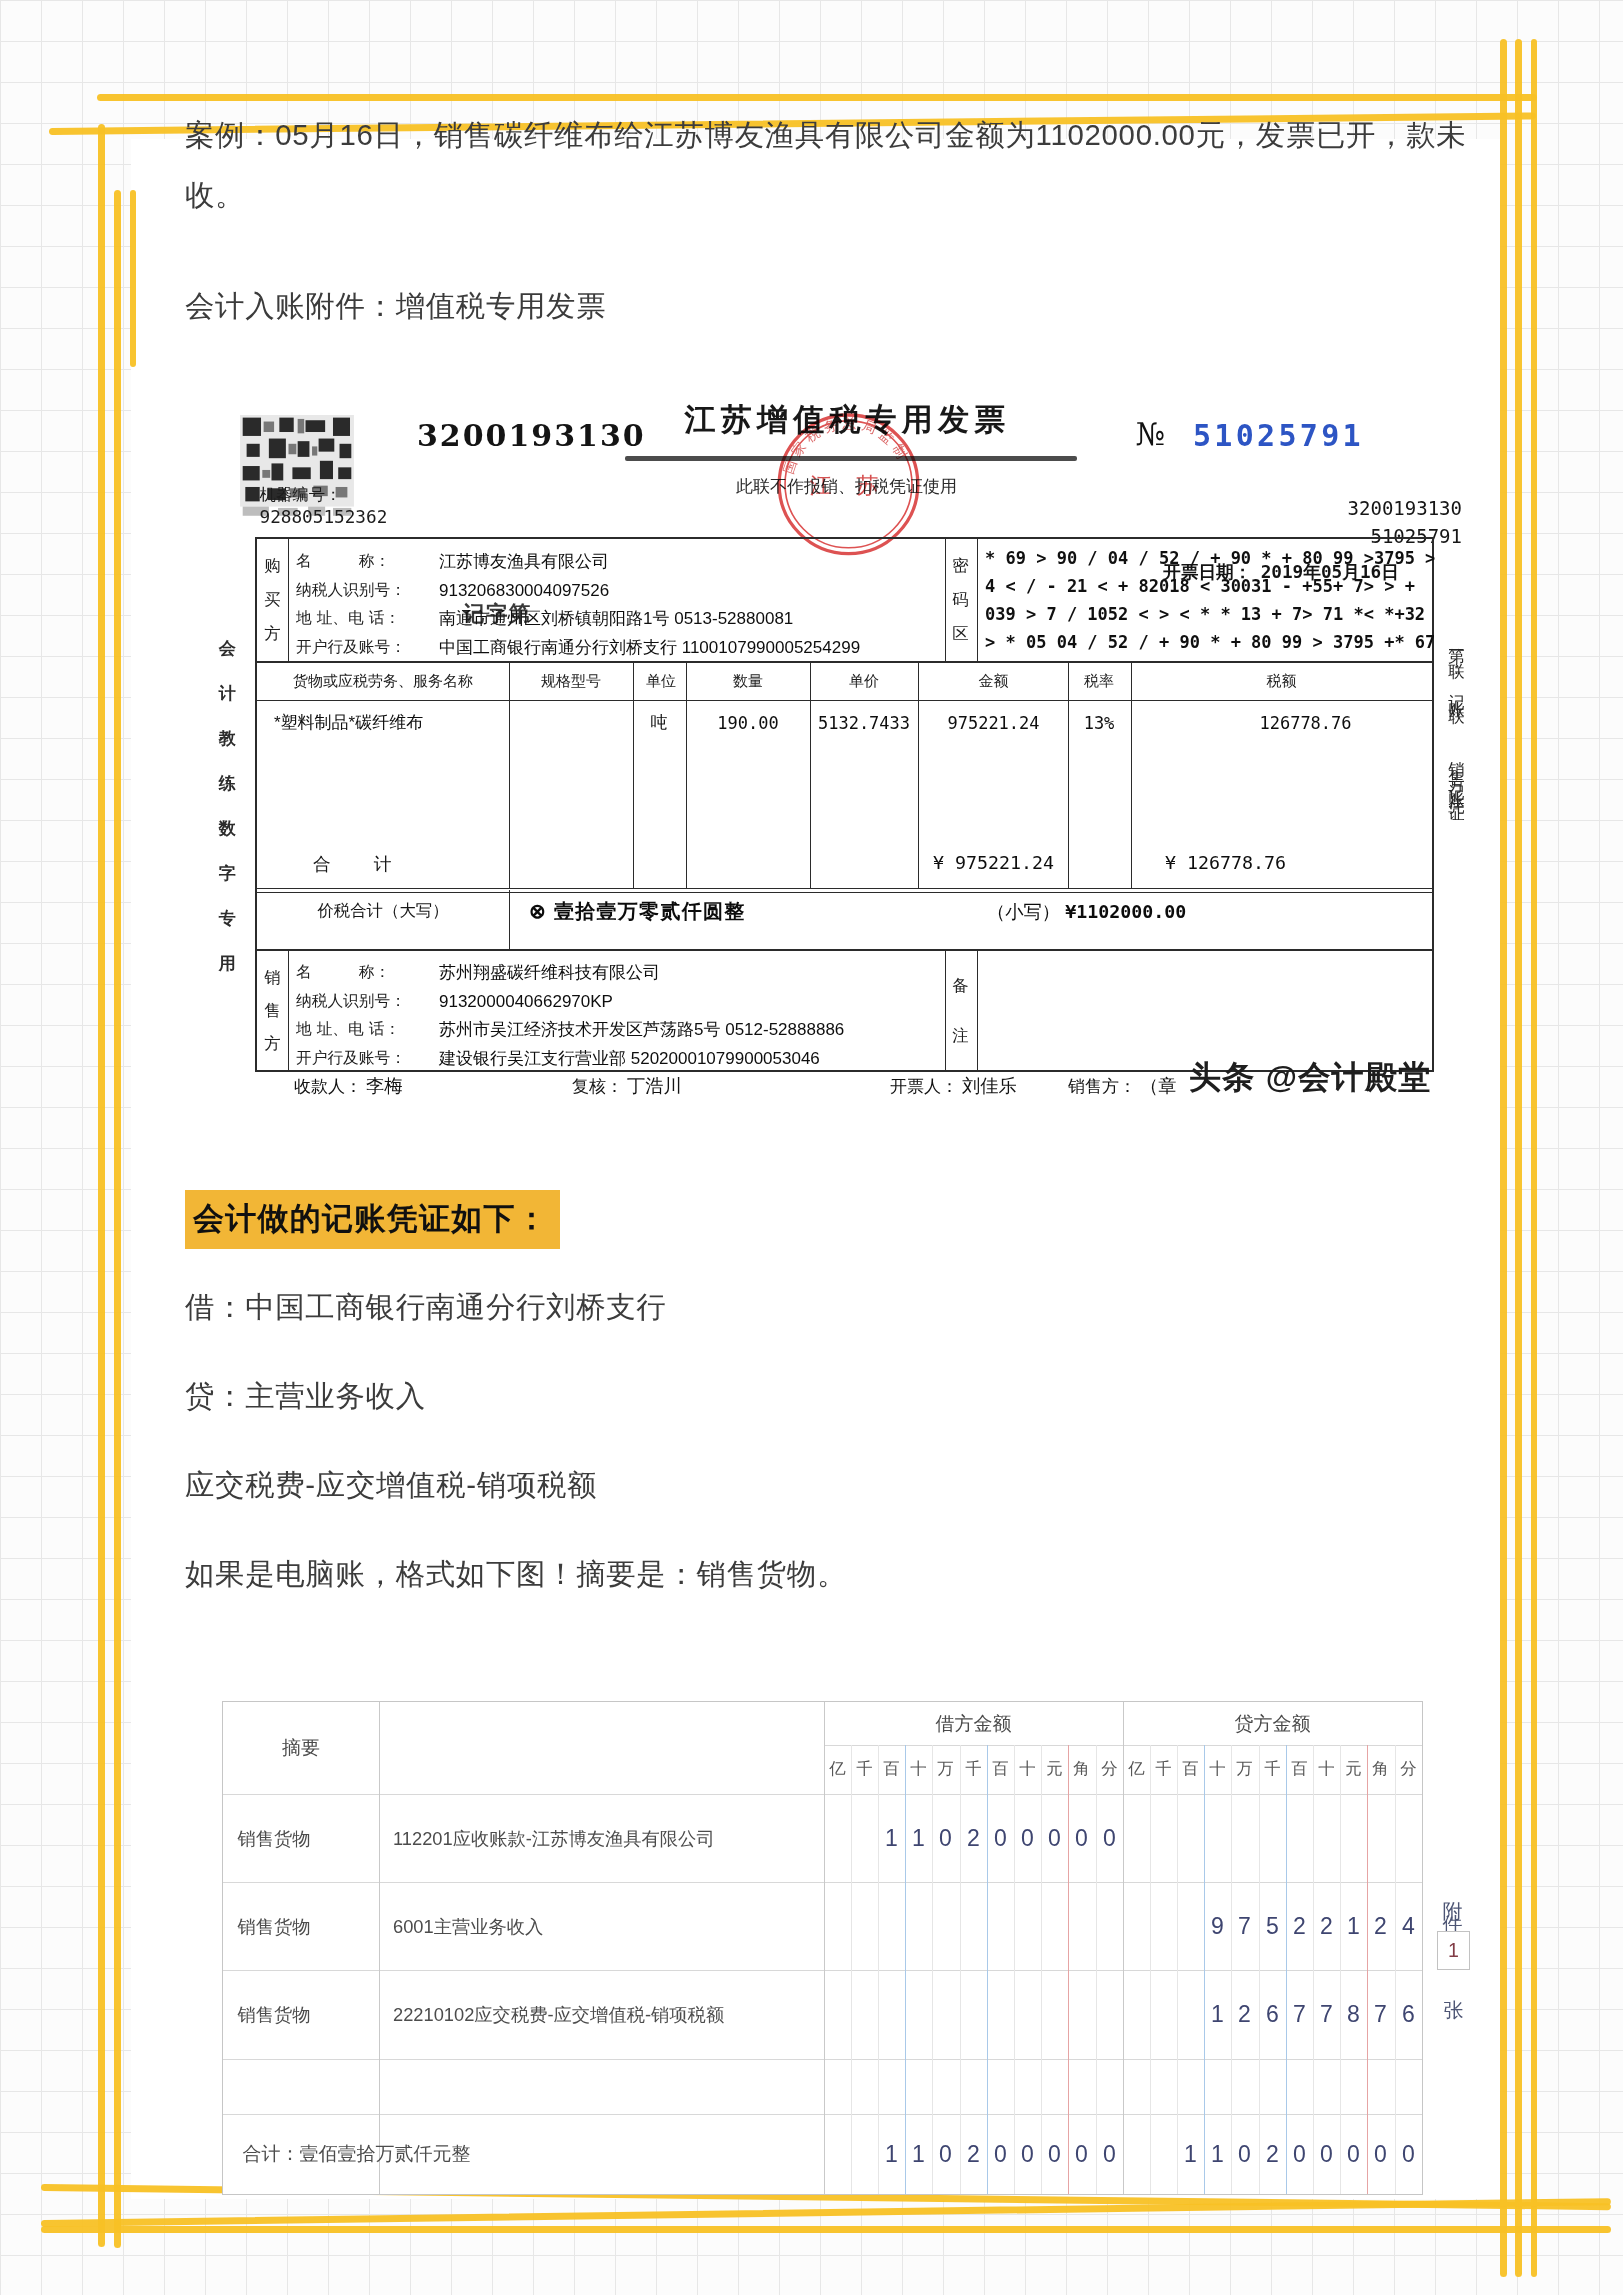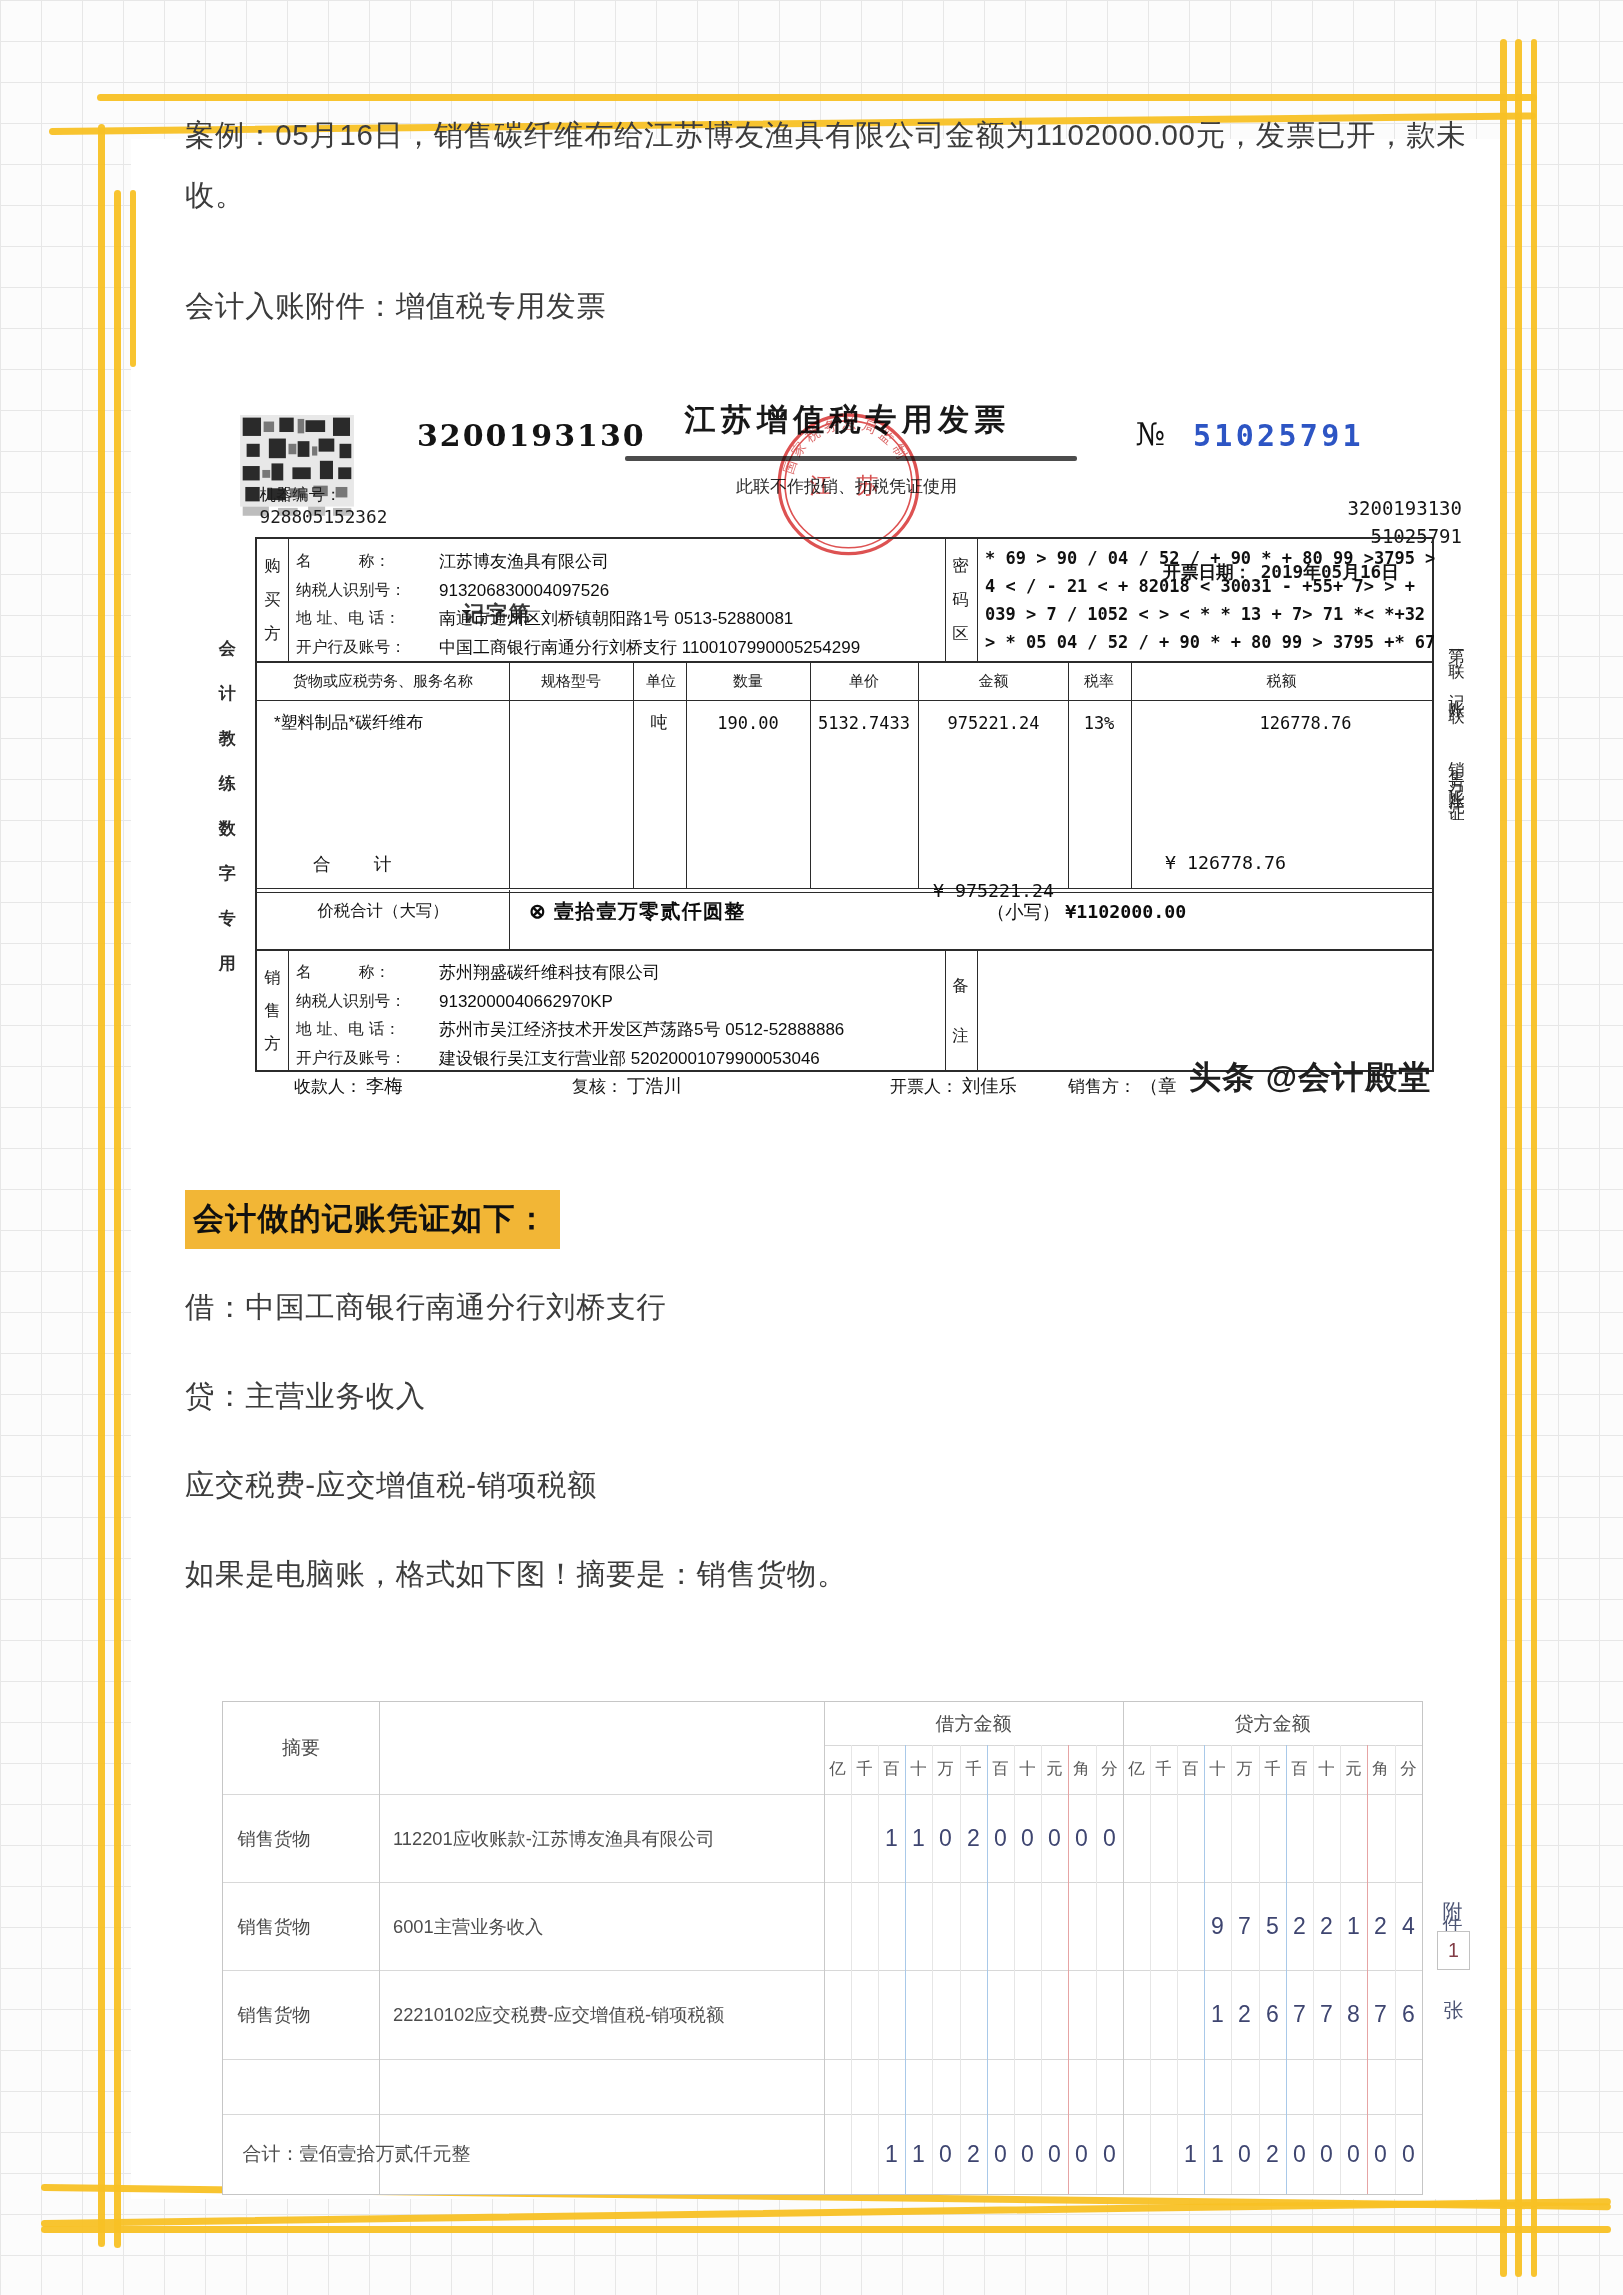--- a/index.html
+++ b/index.html
@@ -251,21 +251,21 @@
         <div class="vl" style="left: 252px; top: 123px; height: 226px;"></div>
         <div class="vl" style="left: 376px; top: 123px; height: 226px;"></div>
         <div class="vl" style="left: 429px; top: 123px; height: 226px;"></div>
         <div class="vl" style="left: 553px; top: 123px; height: 226px;"></div>
         <div class="vl" style="left: 661px; top: 123px; height: 226px;"></div>
         <div class="vl" style="left: 811px; top: 123px; height: 226px;"></div>
         <div class="vl" style="left: 874px; top: 123px; height: 226px;"></div>
       </div>
 
     <div class="total-lab">合　　计</div>
-    <div class="money" style="left:661px;width:151px;margin-top:28px;">¥ 975221.24</div>
+    <div class="money" style="left:661px;width:151px;">¥ 975221.24</div>
     <div class="money" style="left:880px;width:177px;">¥ 126778.76</div>
 
     <div class="grand-lab">价税合计（大写）</div>
     <div class="grand-cn">⊗ 壹拾壹万零贰仟圆整</div>
     <div class="grand-small">
       <span>（小写）</span><span class="num">¥1102000.00</span>
     </div>
 
     <div class="vlabel" style="left:0;top:412px;width:31px;height:120px;">
         <span>销</span>

